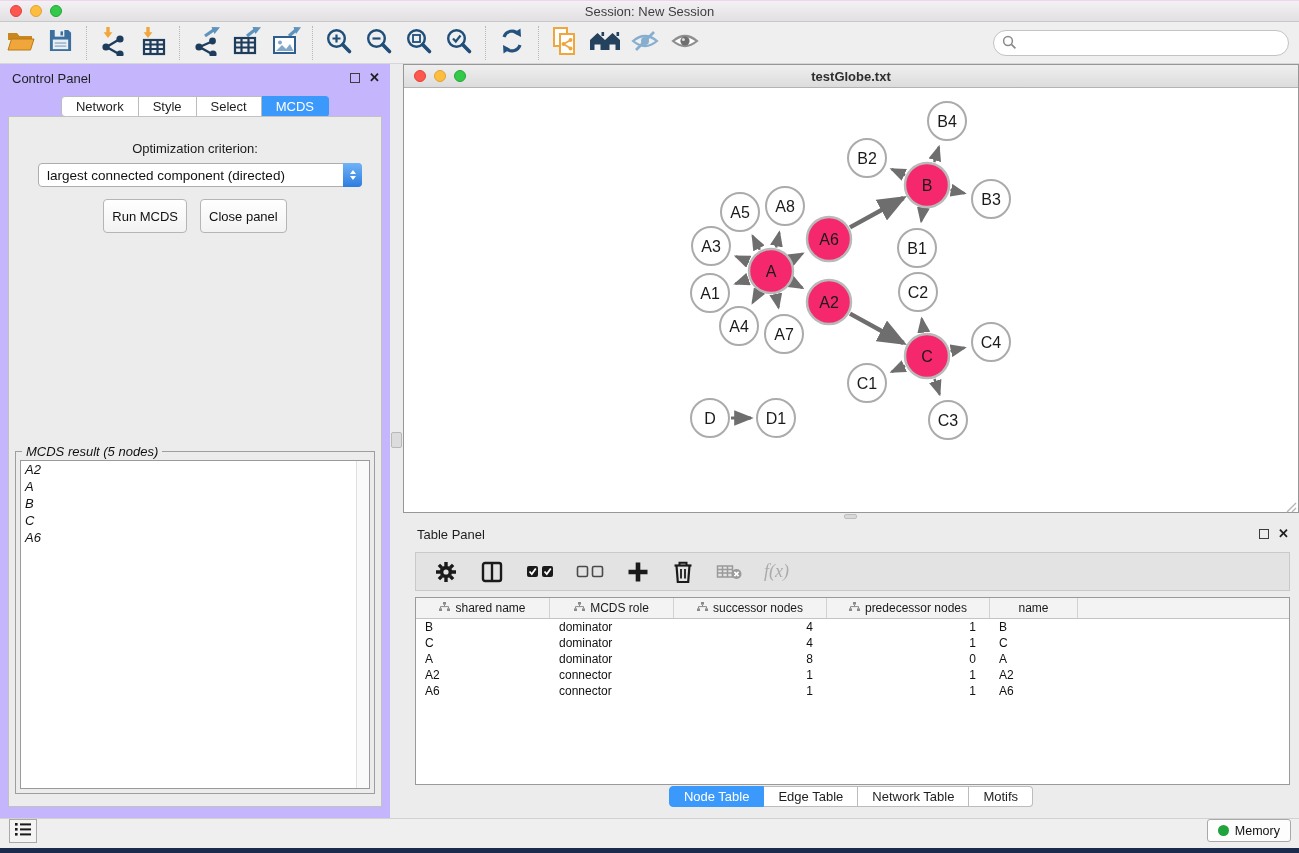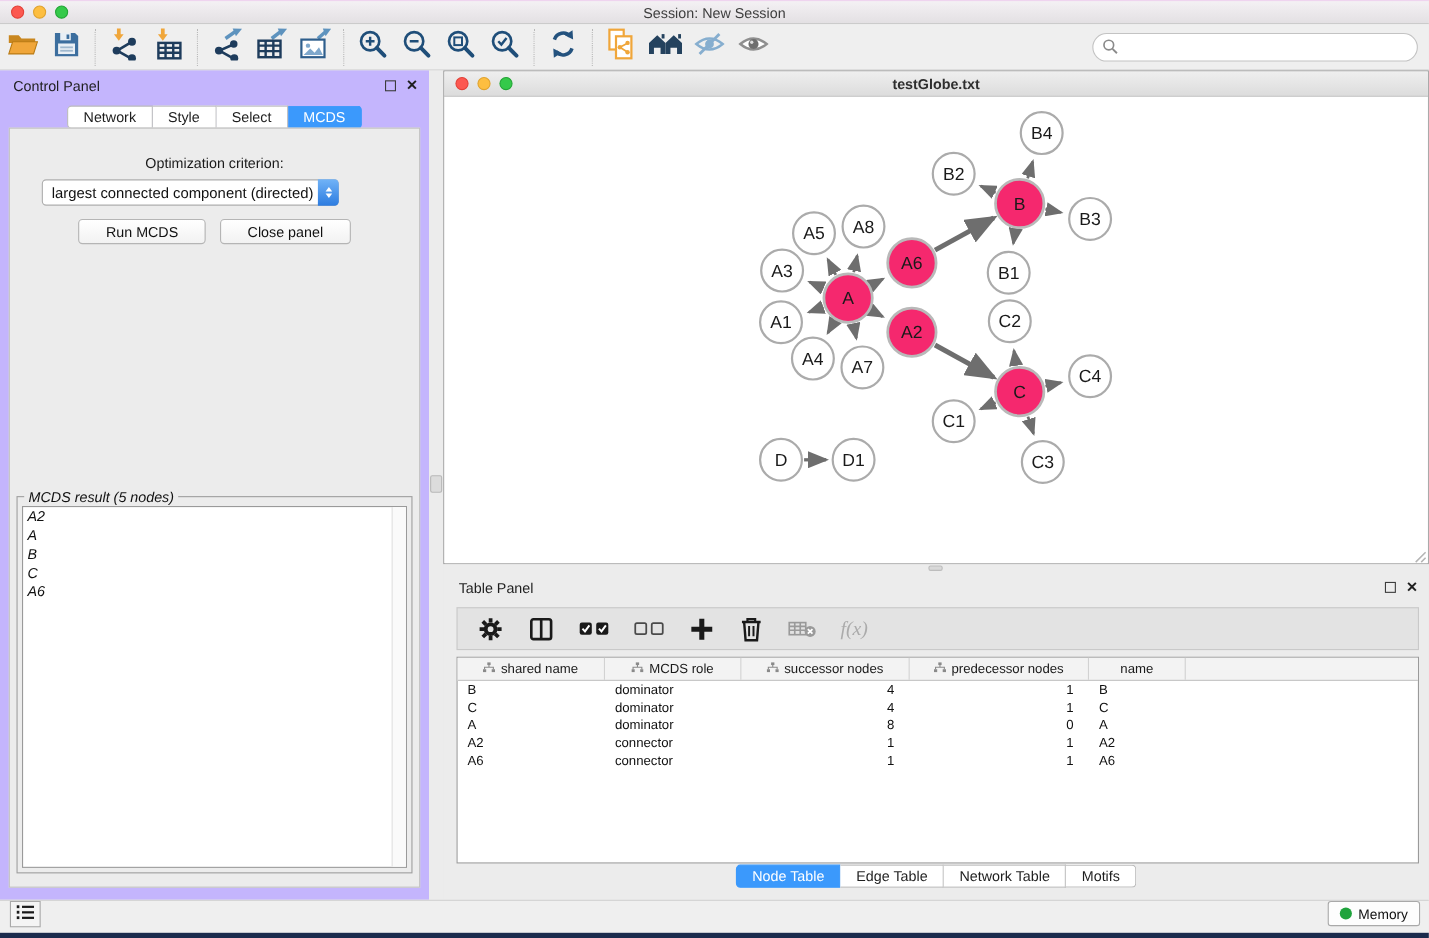--- a/index.html
+++ b/index.html
@@ -31,28 +31,28 @@
   .float-box { width:10px; height:10px; border:1.5px solid #3C3C3C; display:inline-block; }
   .close-x { font-size:13px; font-weight:bold; color:#1E1E1E; line-height:10px; }
   .tabstrip { display:flex; justify-content:center; }
   .tab { font-size:13px; color:#1E1E1E; background:#FFFFFF; border:1px solid #BCBCBC; border-left:none; padding:2px 14px 3px 14px; height:21px; display:flex; align-items:center; }
   .tab:first-child { border-left:1px solid #BCBCBC; border-radius:4px 0 0 4px; }
   .tab:last-child { border-radius:0 4px 4px 0; }
   .tab.active { background:#3B99FC; color:#FFFFFF; border-color:#3B99FC; }
   #cp-tabs { position:absolute; top:32px; left:0; width:100%; }
   #cp-content { position:absolute; left:8px; top:52px; width:374px; height:691px; border:1px solid #C2C2C2; background:#ECECEC; }
   #opt-label { position:absolute; top:24px; width:100%; text-align:center; font-size:13px; color:#1A1A1A; }
-  #criterion-select { position:absolute; top:46px; left:29px; width:270px; height:24px; background:#FFFFFF; border:1px solid #ADADAD; border-radius:4px; display:flex; align-items:center; }
+  #criterion-select { position:absolute; top:46px; left:29px; width:324px; height:24px; background:#FFFFFF; border:1px solid #ADADAD; border-radius:4px; display:flex; align-items:center; }
   #criterion-select .sel-text { font-size:13.5px; color:#111; margin-left:8px; }
   #criterion-select .stepper { margin-left:auto; width:19px; height:24px; margin-right:-1px; border-radius:0 4px 4px 0; background:linear-gradient(#71B3F7,#2D7CE0); display:flex; flex-direction:column; align-items:center; justify-content:center; gap:2px; }
   .chev { width:0; height:0; border-left:3.5px solid transparent; border-right:3.5px solid transparent; }
   .chev.up { border-bottom:4.5px solid #fff; }
   .chev.down { border-top:4.5px solid #fff; }
   .cp-buttons { position:absolute; top:82px; width:100%; display:flex; justify-content:center; gap:13px; }
-  .std-btn { font-size:13px; color:#111; background:linear-gradient(#FFFFFF,#F2F2F2); border:1px solid #B5B5B5; border-radius:4px; padding:3px 24px; height:23px; }
+  .std-btn { font-size:13px; color:#111; background:linear-gradient(#FFFFFF,#F2F2F2); border:1px solid #B5B5B5; border-radius:4px; padding:3px 8px; height:34px; }
   #result-fieldset { position:absolute; left:6px; top:334px; width:360px; height:343px; border:1px solid #9E9E9E;font-style:italic; }
   #result-legend { position:absolute; top:-8px; left:6px; background:#ECECEC; padding:0 4px; font-size:13px; color:#111; }
   #result-list { position:absolute; left:4px; top:8px; right:4px; bottom:4px; background:#FFFFFF; border:1px solid #9A9A9A; overflow:hidden; }
   #result-scroll { position:absolute; right:0; top:0; width:13px; height:100%; background:#FAFAFA; border-left:1px solid #E0E0E0; }
   .result-item { font-size:13px; color:#111; padding:1px 0 1px 4px; line-height:15px; }
 
   
   #v-divider-handle { left:391px; top:432px; width:11px; height:16px; background:#DCDCDC; border:1px solid #B8B8B8; border-radius:2px; }
   #h-divider { left:403px; top:513px; width:896px; height:7px; background:#ECECEC; }
   #h-divider-handle { left:844px; top:514px; width:13px; height:5px; background:#D9D9D9; border:1px solid #BDBDBD; border-radius:2px; }

